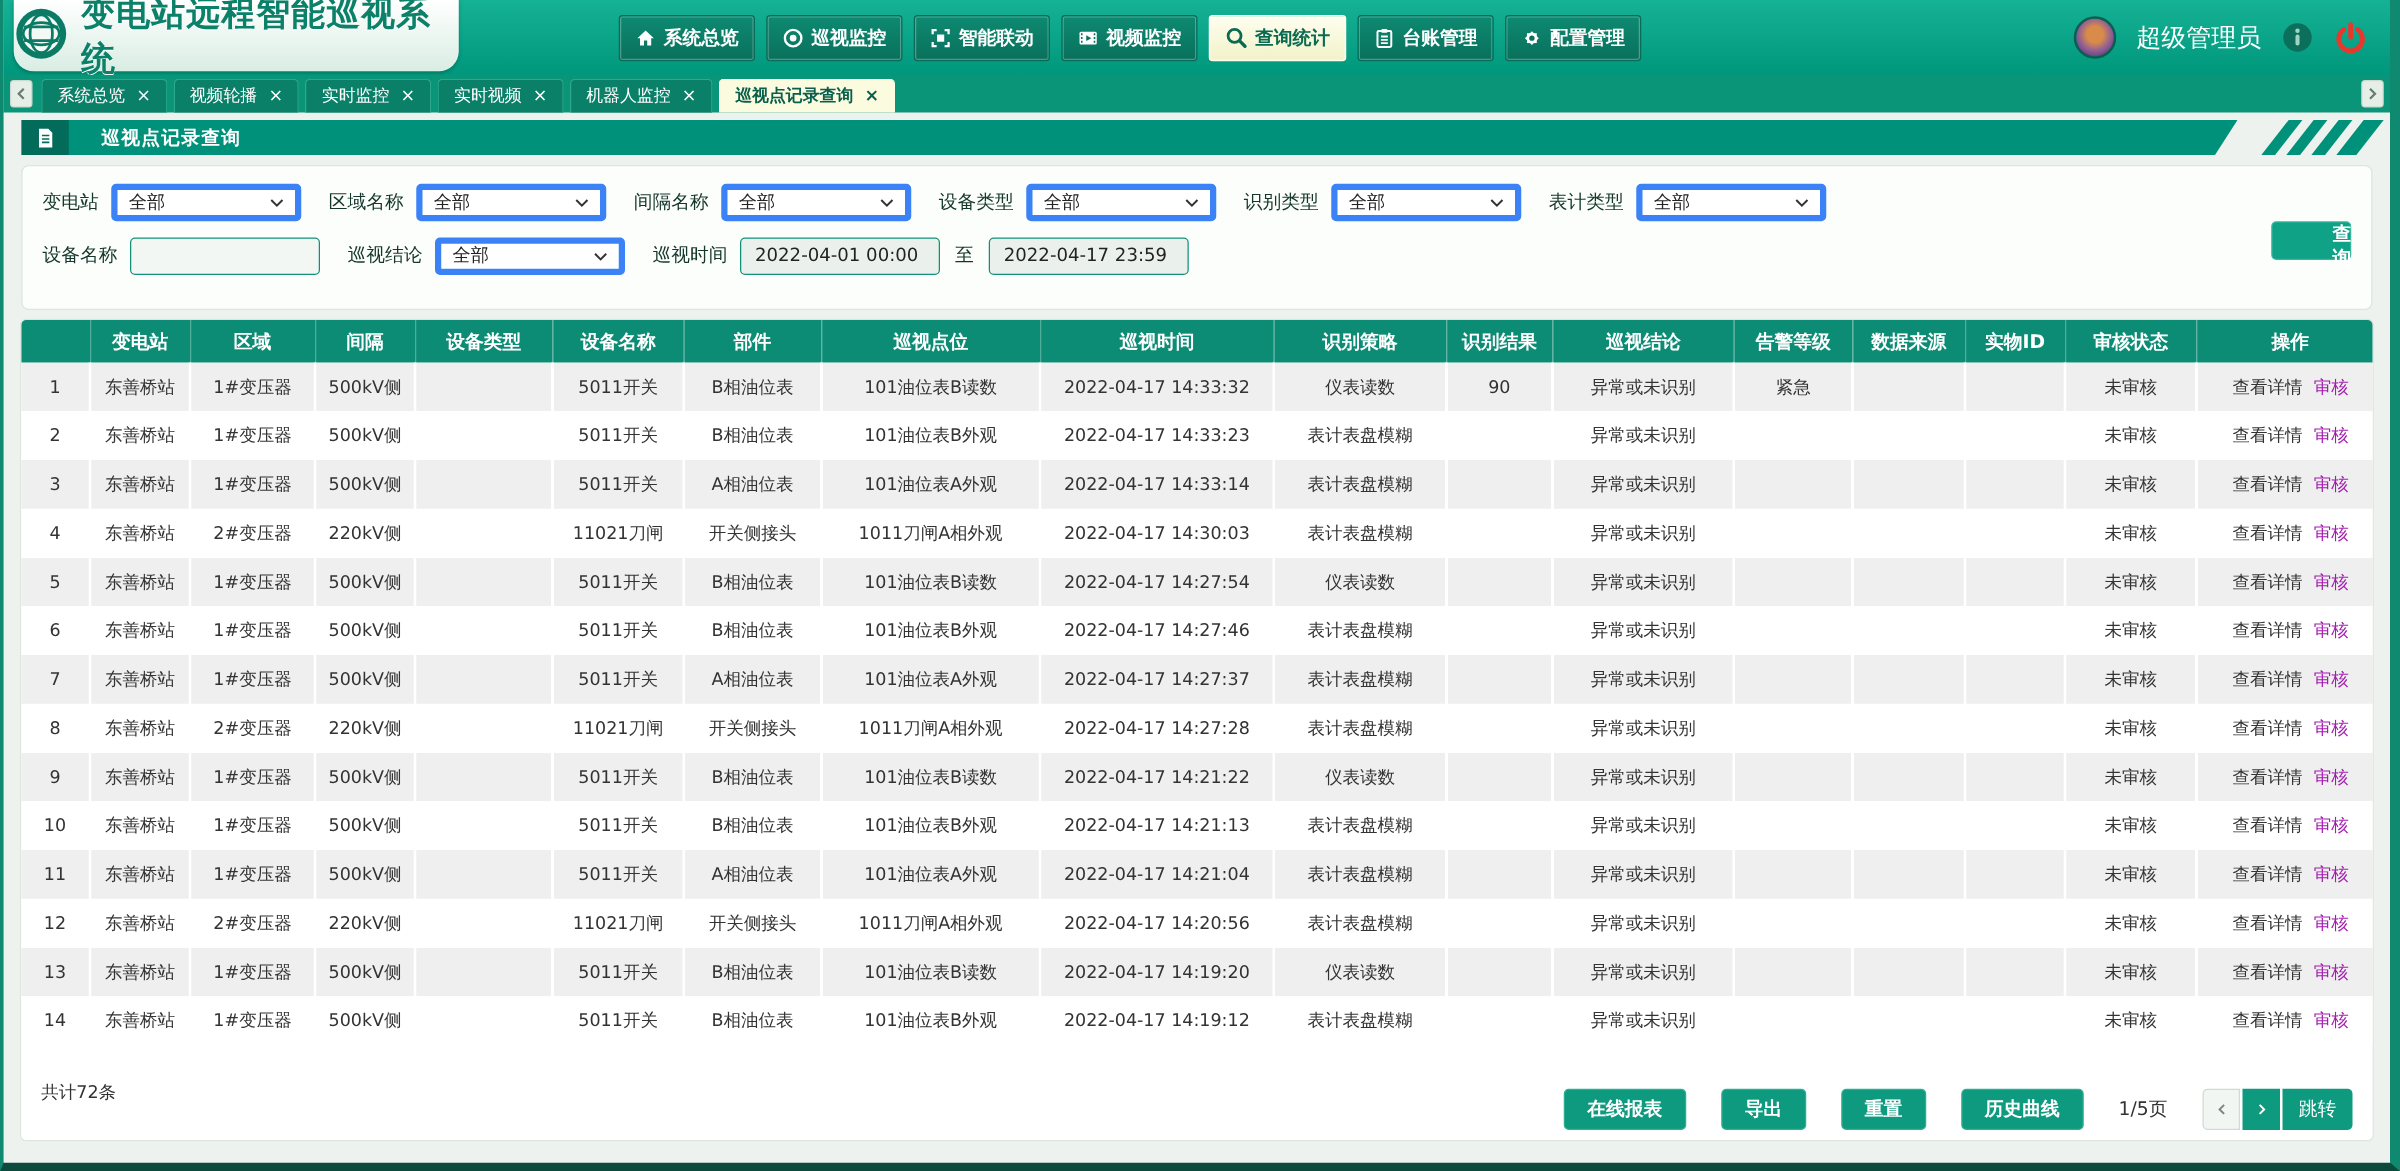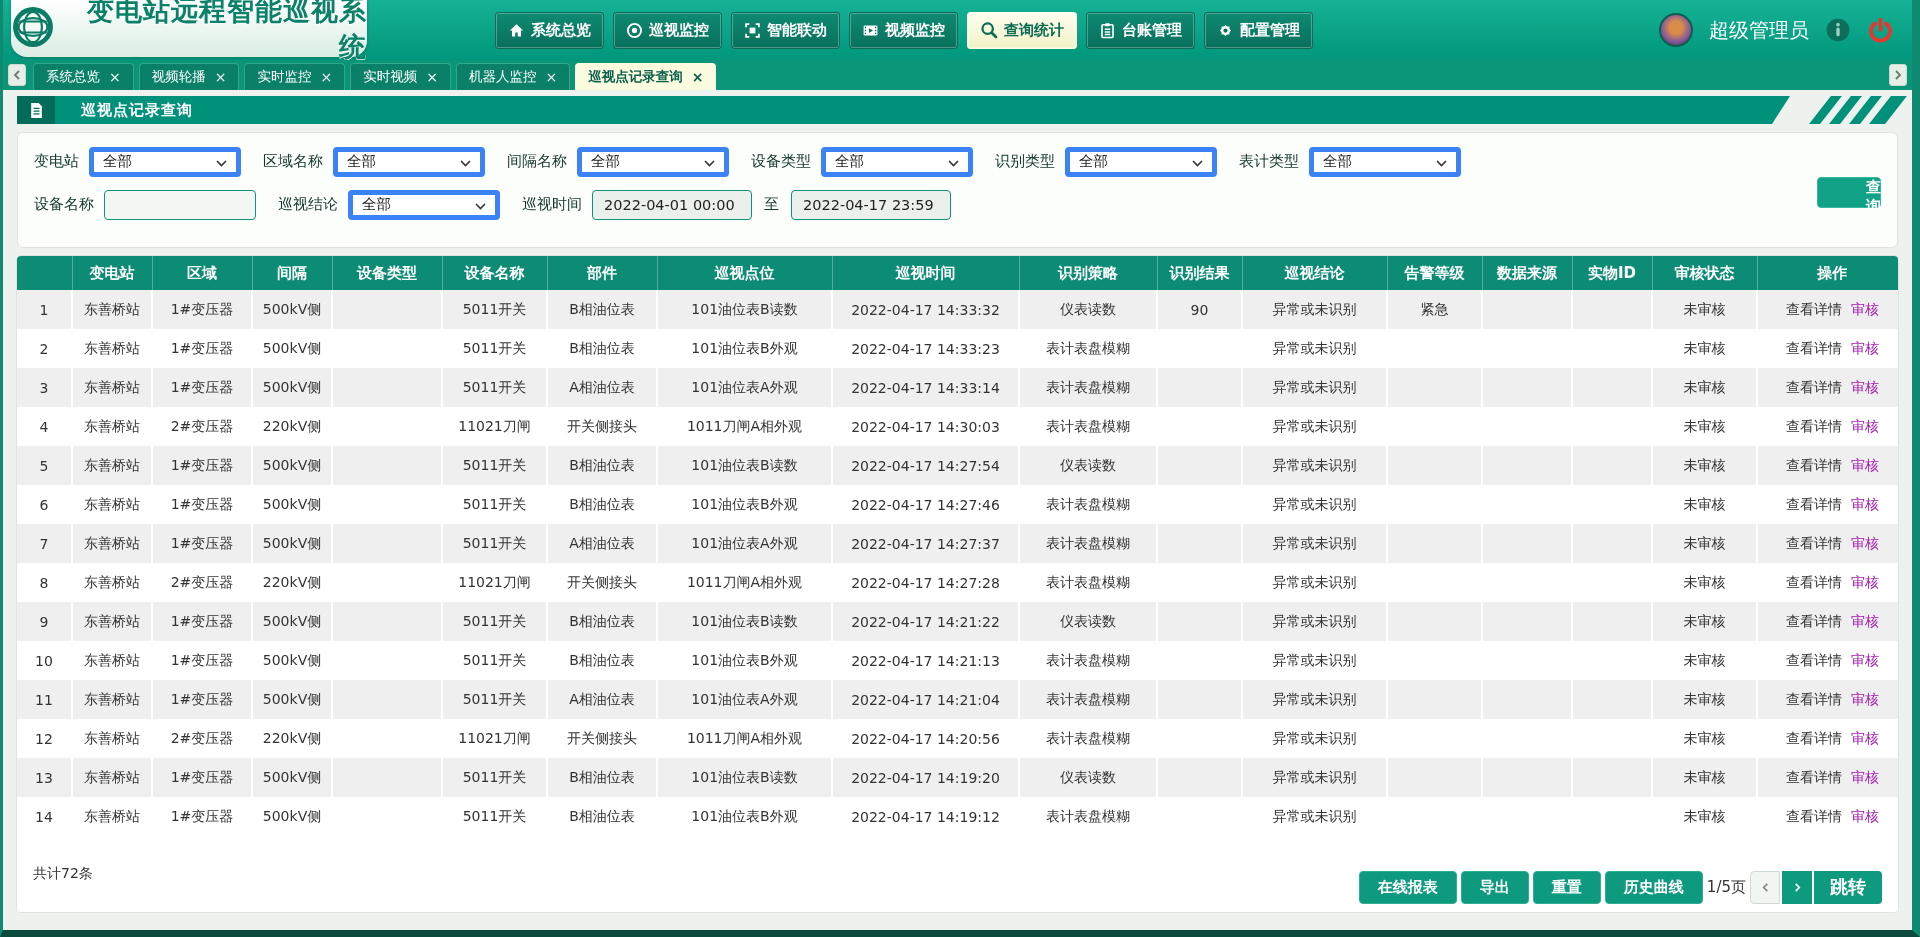--- a/index.html
+++ b/index.html
@@ -2,21 +2,21 @@
 <html><head>
 <meta charset="utf-8">
 <style>
   * { margin:0; padding:0; box-sizing:border-box; }
   html,body { width:1920px; height:937px; overflow:hidden; font-family:"DejaVu Sans", sans-serif; }
   #app { width:100%; height:100%; display:flex; flex-direction:column;
          border-left:3px solid #0F8A70; border-right:8px solid #0F8A70; border-bottom:7px solid #0B4A3D;
          background:#EDF2EE; }
 
   
-  .topbar { height:60px; flex:0 0 60px; background:linear-gradient(#16B295,#00977C); display:flex; align-items:center; position:relative;text-align:right; }
+  .topbar { height:60px; flex:0 0 60px; background:linear-gradient(#16B295,#00977C); display:flex; align-items:center; position:relative; }
   .logo-card { align-self:flex-start; margin-left:8px; height:57px; width:356px; background:linear-gradient(#ffffff,#D9EDE3);
                border-radius:0 0 16px 16px; display:flex; align-items:center; justify-content:center; gap:10px; box-shadow:0 1px 3px rgba(0,60,45,.35); }
   .app-title { font-size:27px; font-weight:800; color:#0A8168; letter-spacing:1px; text-shadow:0 1px 0 #fff; }
   .nav { display:flex; gap:9px; margin-left:128px; }
   .nav-btn { display:flex; align-items:center; gap:6px; height:37px; padding:0 12px; cursor:pointer;
              background:linear-gradient(#0E8A72,#09705C); border:1px solid #0C6B58; border-radius:3px;
              box-shadow:inset 0 0 0 1px rgba(255,255,255,.28); color:#fff; font-size:15px; font-weight:bold; }
   .nav-btn.active { background:linear-gradient(#FEFEF0,#F2F2C8); color:#0A6B52; border-color:#FDFDE8; }
   .nav-btn svg { display:block; }
   .user-area { margin-left:auto; margin-right:18px; display:flex; align-items:center; gap:16px; }
@@ -77,29 +77,29 @@
              overflow:hidden; white-space:nowrap; }
   tbody td:last-child { border-right:none; }
   tbody tr:nth-child(odd)  { background:#EFEFEF; }
   tbody tr:nth-child(even) { background:#FFFFFF; }
   .detail-link { color:#333; cursor:pointer; margin-right:9px; }
   .audit-link { color:#a21caf; cursor:pointer; }
 
   
   .card-footer { flex:1; min-height:56px; display:flex; align-items:center; padding:0 16px; background:#fff; }
   .total-label { font-size:14px; color:#333; }
-  .footer-right { margin-left:auto; display:flex; align-items:center; gap:4px;margin-top:26px; }
+  .footer-right { margin-left:auto; display:flex; align-items:center; gap:28px;margin-top:26px; }
   .foot-btn { height:33px; padding:0 18px; background:#0E9A7E; border:1px solid #2FAE92; border-radius:4px;
               color:#fff; font-size:15px; font-weight:bold; cursor:pointer; }
   .page-indicator { font-size:15px; color:#333; }
   .pager { display:flex; gap:2px; }
   .pg-seg { height:33px; display:flex; align-items:center; justify-content:center; cursor:pointer; }
   .pg-prev { width:30px; background:#F2F6F2; border:1px solid #CFDAD2; border-radius:4px 0 0 4px; }
   .pg-next { width:30px; background:#0E9A7E; }
-  .pg-jump { width:68px; background:#0E9A7E; border-radius:0 4px 4px 0; color:#fff; font-size:18px; font-weight:bold; }
+  .pg-jump { width:56px; background:#0E9A7E; border-radius:0 4px 4px 0; color:#fff; font-size:15px; font-weight:normal; }
 </style>
 </head>
 <body>
 
 <div id="app">
 
   <div class="topbar">
     <div class="logo-card">
       <span>
         <svg width="44" height="44" viewBox="0 0 32 32">

